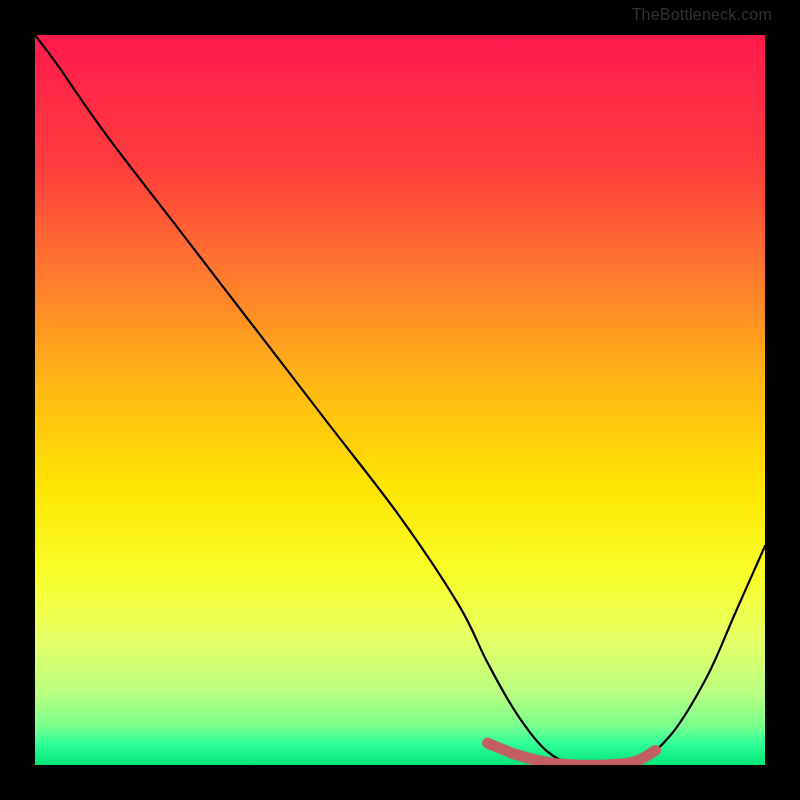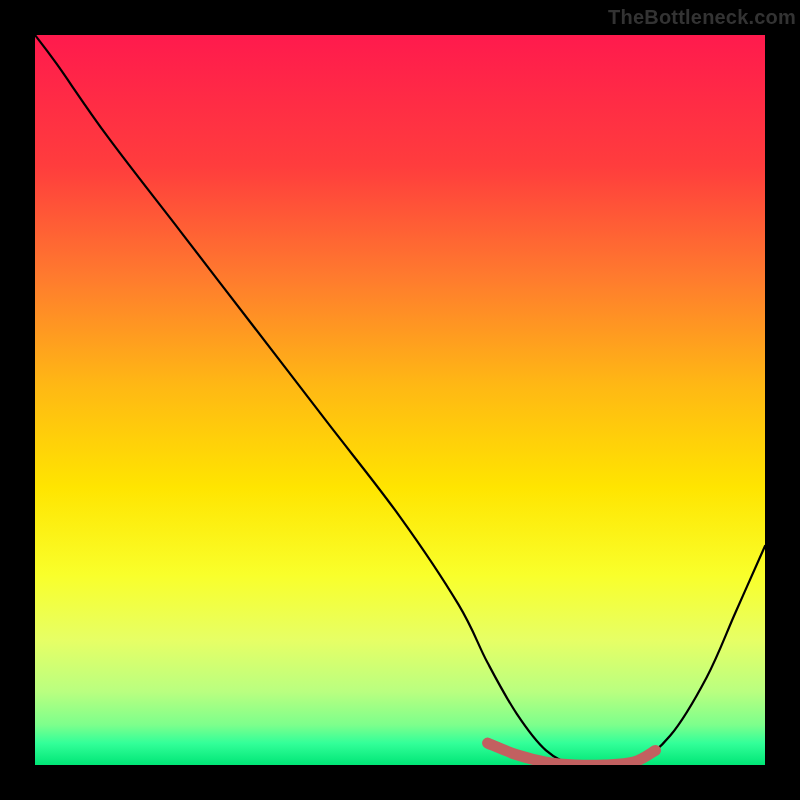--- a/index.html
+++ b/index.html
@@ -1,18 +1,18 @@
 <!DOCTYPE html>
 <html><head>
 <meta charset="utf-8">
 <style>
   * { margin: 0; padding: 0; box-sizing: border-box; }
   html, body { width: 800px; height: 800px; overflow: hidden; background: #000; font-family: Arial, sans-serif; }
   .stage { position: relative; width: 800px; height: 800px; background: #000; }
-  .watermark { position: absolute; top: 6px; right: 4px; color: #333; font-size: 20px; font-weight: 700; letter-spacing: 0.2px; z-index: 10; }
+  .watermark { position: absolute; top: 6px; right: 28px; color: #333; font-size: 16px; font-weight: 400; letter-spacing: 0.2px; z-index: 10; }
   .plot { position: absolute; left: 35px; top: 35px; width: 730px; height: 730px; overflow: hidden; }
   .gradient { position: absolute; inset: 0; }
   svg.curve { position: absolute; inset: 0; width: 100%; height: 100%; }
 </style>
 </head>
 <body>
 
 <div class="stage">
   <div class="watermark">TheBottleneck.com</div>
   <div class="plot">

